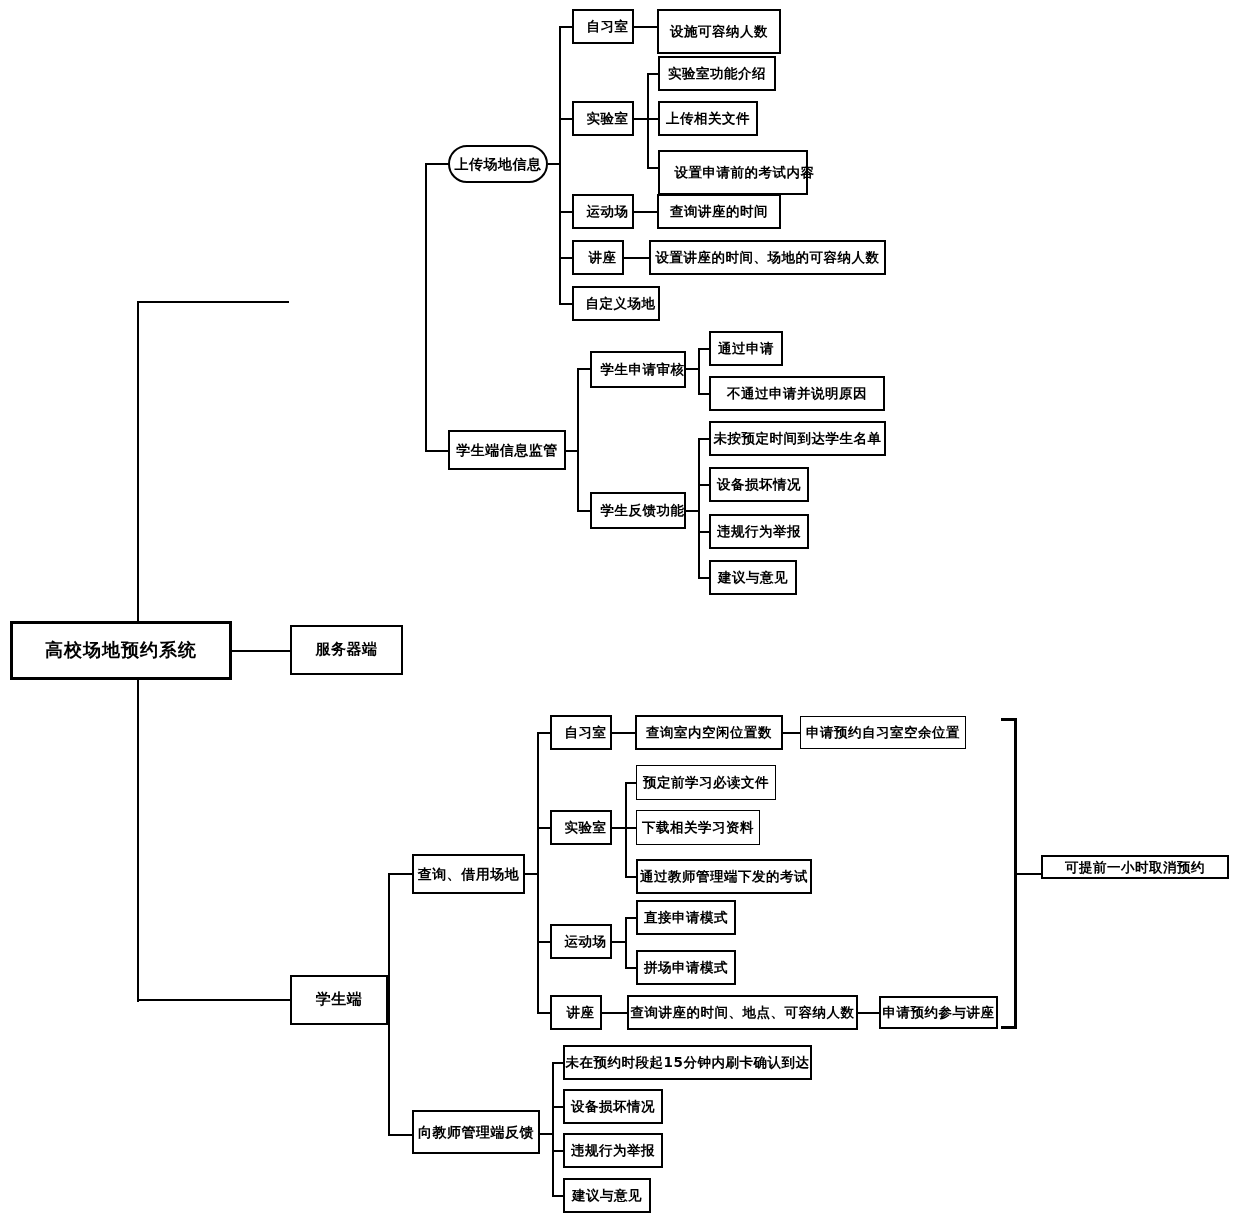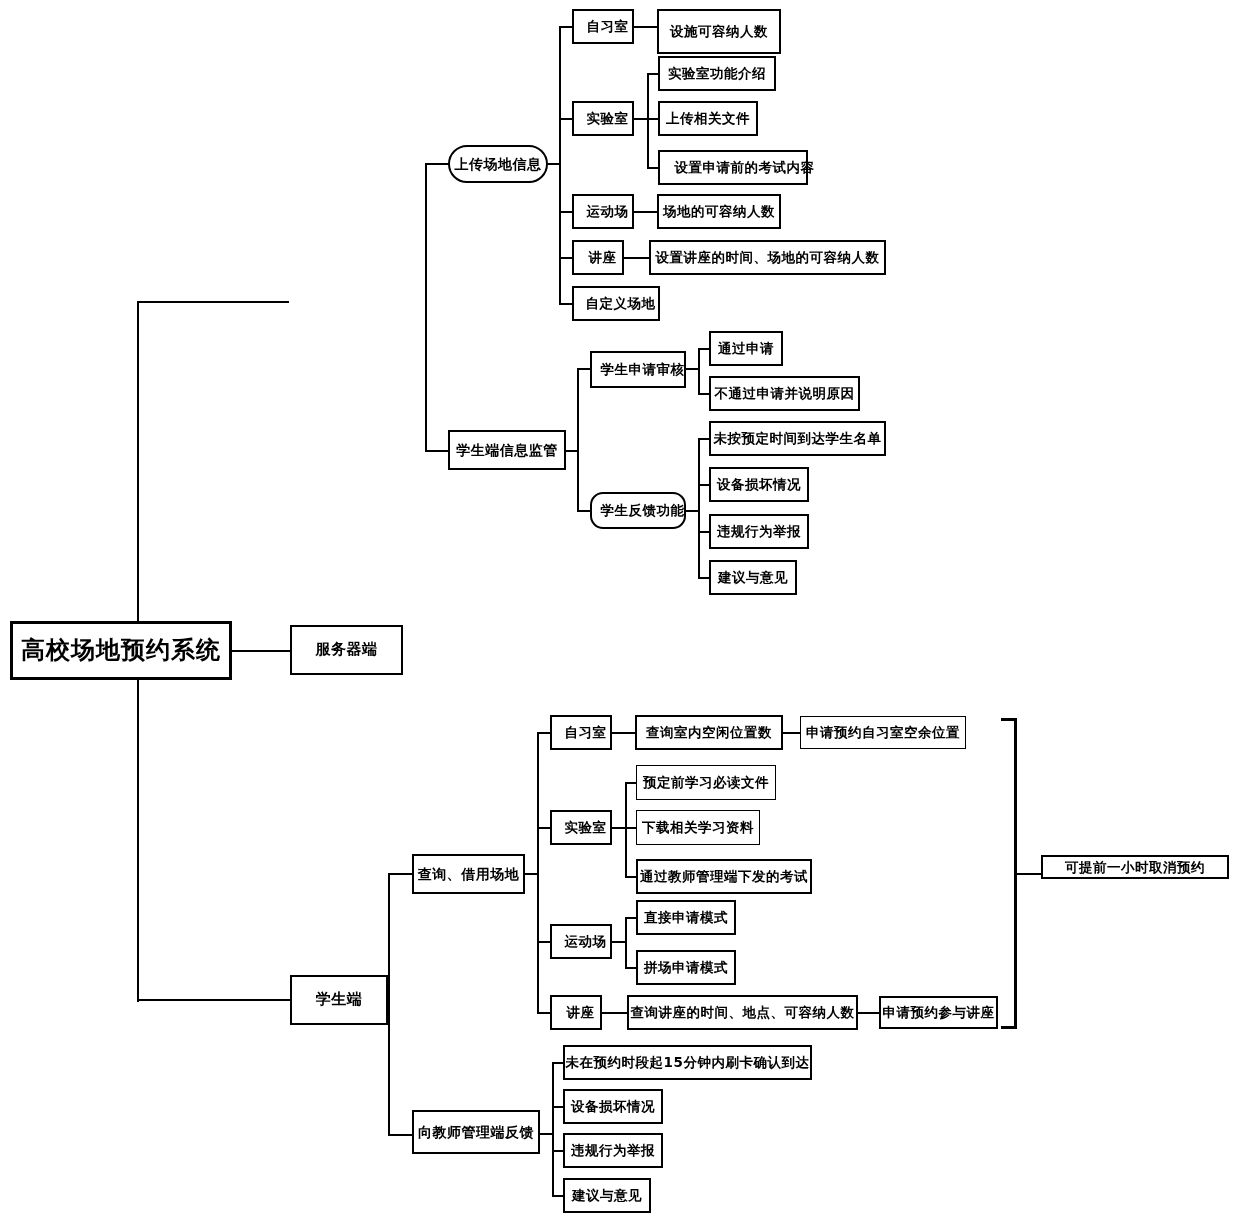--- a/index.html
+++ b/index.html
@@ -14,21 +14,21 @@
     display:flex;
     align-items:center;
     justify-content:center;
     color:#000000;
     line-height:1.05;
     white-space:nowrap;
     letter-spacing:0.5px;
     font-weight:700;
     z-index:3;
   }
-  .node.root{ border-width:3px; font-size:24px; letter-spacing:1px;}
+  .node.root{ border-width:3px; font-size:18px; letter-spacing:1px;}
   .node.lvl1{ border-width:2px; font-size:15px;}
   .node.lvl2{ border-width:2px; font-size:14px;}
   .node.lvl3{ border-width:2px; font-size:13.5px;padding-left:9px;}
   .node.lvl4{ border-width:2px; font-size:13.5px;}
   .node.thin{ border-width:1.5px; }
   .ln{position:absolute;background:#000000;z-index:1;}
   .ln.h{height:2px;}
   .ln.v{width:2px;}
   .ln.h3{height:2.5px;}
   .ln.v3{width:2.5px;}
@@ -85,30 +85,30 @@
   <div class="ln h" style="left:647px;top:73px;width:12px;"></div>
   <div class="ln h" style="left:647px;top:118px;width:12px;"></div>
   <div class="ln h" style="left:647px;top:167px;width:12px;"></div>
 
   <div class="node lvl4" style="left:658px;top:56px;width:118px;height:35px;">
     <span>实验室功能介绍</span>
   </div>
   <div class="node lvl4" style="left:658px;top:101px;width:100px;height:35px;">
     <span>上传相关文件</span>
   </div>
-  <div class="node lvl4" style="left:658px;top:150px;width:150px;height:35px;padding-left:23px;">
+  <div class="node lvl4" style="left:658px;top:150px;width:150px;height:45px;padding-left:23px;">
     <span>设置申请前的考试内容</span>
   </div>
 
   <div class="node lvl3" style="left:572px;top:194px;width:62px;height:35px;">
     <span>运动场</span>
   </div>
   <div class="ln h" style="left:634px;top:211px;width:24px;"></div>
   <div class="node lvl4" style="left:657px;top:194px;width:124px;height:35px;">
-    <span>场地的可容纳人数</span>
+    <span>查询讲座的时间</span>
   </div>
 
   <div class="node lvl3" style="left:572px;top:240px;width:52px;height:35px;">
     <span>讲座</span>
   </div>
   <div class="ln h" style="left:624px;top:257px;width:26px;"></div>
   <div class="node lvl4" style="left:649px;top:240px;width:237px;height:35px;">
     <span>设置讲座的时间、场地的可容纳人数</span>
   </div>
 
@@ -129,25 +129,25 @@
     <span>学生申请审核</span>
   </div>
   <div class="ln v" style="left:698px;top:349px;width:2px;height:46px;"></div>
   <div class="ln h" style="left:686px;top:368px;width:13px;"></div>
   <div class="ln h" style="left:698px;top:348px;width:12px;"></div>
   <div class="ln h" style="left:698px;top:393px;width:12px;"></div>
 
   <div class="node lvl4" style="left:709px;top:331px;width:74px;height:35px;">
     <span>通过申请</span>
   </div>
-  <div class="node lvl4" style="left:709px;top:376px;width:151px;height:35px;">
+  <div class="node lvl4" style="left:709px;top:376px;width:176px;height:35px;">
     <span>不通过申请并说明原因</span>
   </div>
 
-  <div class="node lvl3" style="left:590px;top:492px;width:96px;height:37px;border-radius:13px;">
+  <div class="node lvl3" style="left:590px;top:492px;width:96px;height:37px;">
     <span>学生反馈功能</span>
   </div>
   <div class="ln v" style="left:698px;top:439px;width:2px;height:139px;"></div>
   <div class="ln h" style="left:686px;top:510px;width:13px;"></div>
   <div class="ln h" style="left:698px;top:438px;width:12px;"></div>
   <div class="ln h" style="left:698px;top:484px;width:12px;"></div>
   <div class="ln h" style="left:698px;top:531px;width:12px;"></div>
   <div class="ln h" style="left:698px;top:577px;width:12px;"></div>
 
   <div class="node lvl4" style="left:709px;top:421px;width:177px;height:35px;">

